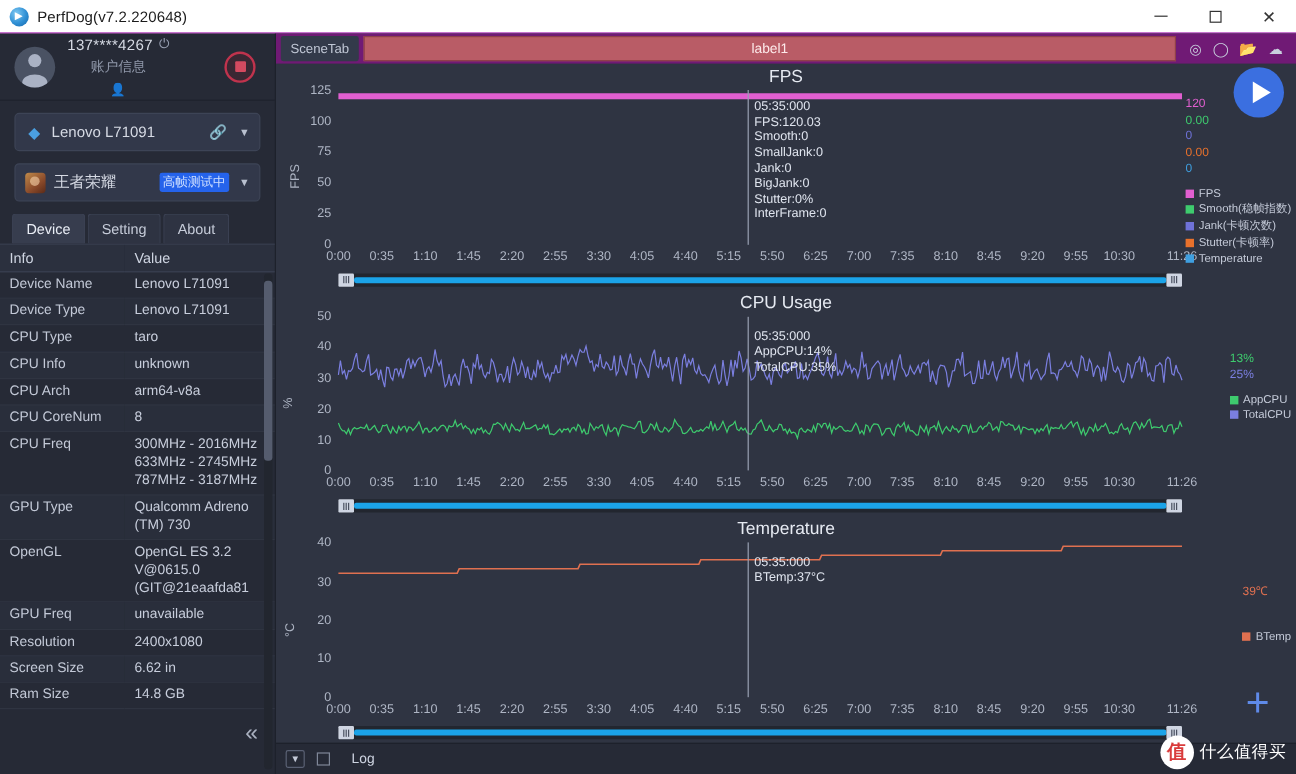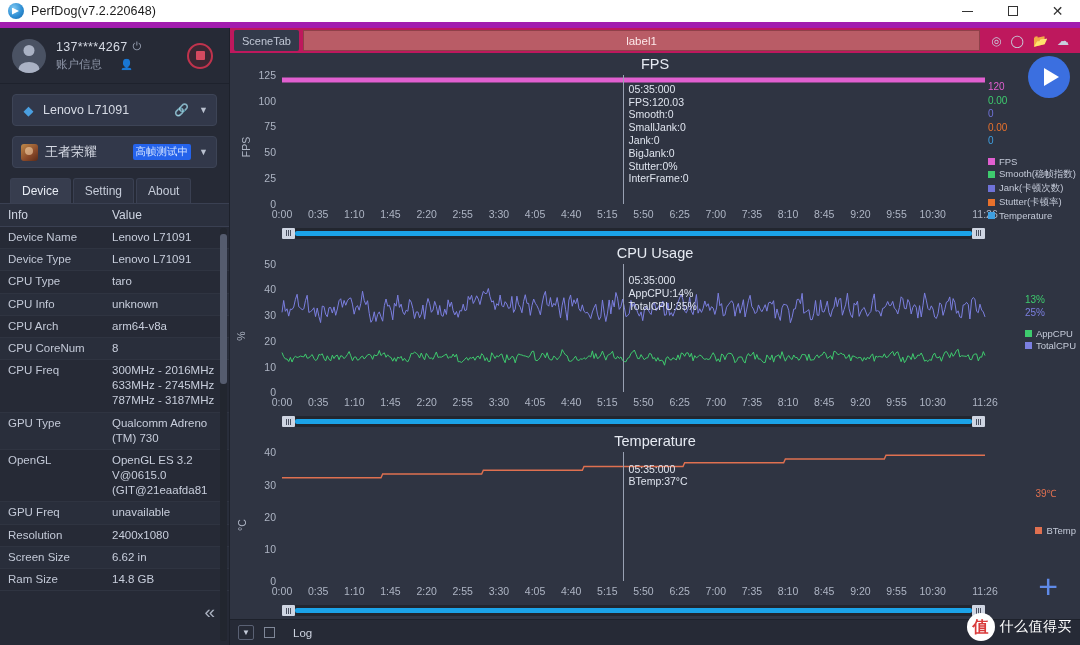--- a/index.html
+++ b/index.html
@@ -14,21 +14,21 @@
     position: relative;
     display: flex; flex-direction: column;
     background: #262a36;
   }
 
   
   .titlebar {
     height: 28px; flex: 0 0 28px;
     background: #ffffff;
     display: flex; align-items: center;
-    border-bottom: 6px solid #a21caf;
+    border-bottom: 1px solid #a21caf;
   }
   .titlebar .tb-icon {
     width: 16px; height: 16px; margin-left: 8px; margin-right: 7px;
     border-radius: 50%;
     background: radial-gradient(circle at 35% 32%, #7ec8f2 0%, #2f8fd4 55%, #1565a8 100%);
     position: relative; flex: 0 0 16px;
   }
   .titlebar .tb-icon::after {
     content: ""; position: absolute; left: 4px; top: 4.5px;
     width: 7px; height: 7px; background: #ffffff;
@@ -77,21 +77,21 @@
   }
   .avatar::after {
     content: ""; position: absolute; left: 50%; bottom: -3px;
     transform: translateX(-50%);
     width: 21px; height: 14px; border-radius: 50% 50% 0 0; background: #aab2c4;
   }
   .acct-text { margin-left: 10px; display: flex; flex-direction: column; gap: 3px; }
   .acct-row1 { display: flex; align-items: center; gap: 5px; }
   .acct-phone { font-size: 12.5px; color: #d6dae4; letter-spacing: .3px; }
   .pwr-icon { font-size: 11px; color: #9aa2b4; line-height: 1; }
-  .acct-row2 { display: flex; align-items: center; gap: 18px; }
+  .acct-row2 { display: flex; align-items: center; gap: 5px; flex-direction: column; }
   .acct-sub { font-size: 11.5px; color: #9199ab; }
   .acct-person-ico { font-size: 10.5px; color: #9199ab; }
   .rec-btn {
     position: absolute; right: 16px; top: 50%; transform: translateY(-50%);
     width: 26px; height: 26px; border-radius: 50%;
     background: #3a2733; border: 2px solid #c0334d;
     display: flex; align-items: center; justify-content: center;
   }
   .rec-btn i { width: 9px; height: 9px; background: #d44a60; display: block; border-radius: 1px; }
 
@@ -164,21 +164,21 @@
   .collapse-ico {
     position: absolute; right: 14px; bottom: 24px;
     font-size: 19px; color: #aab1c0; line-height: 1;
   }
 
   
   .main { flex: 1 1 auto; display: flex; flex-direction: column; min-width: 0; background: #2f3442; }
 
   .scenebar {
     height: 25px; flex: 0 0 25px; display: flex; align-items: stretch;
-    background: #be185d; padding: 2px 4px 2px 4px; gap: 4px;
+    background: #701a75; padding: 2px 4px 2px 4px; gap: 4px;
   }
   .scene-tab-btn {
     font-size: 11px; color: #c0c7d5; padding: 0 8px;
     display: flex; align-items: center; background: #333a4a; border-radius: 2px;
   }
   .label-banner {
     flex: 1 1 auto; background: #b95c66; border: 1px solid #8f4049;
     display: flex; align-items: center; justify-content: center;
     color: #fde9ea; font-size: 11.5px;
   }

